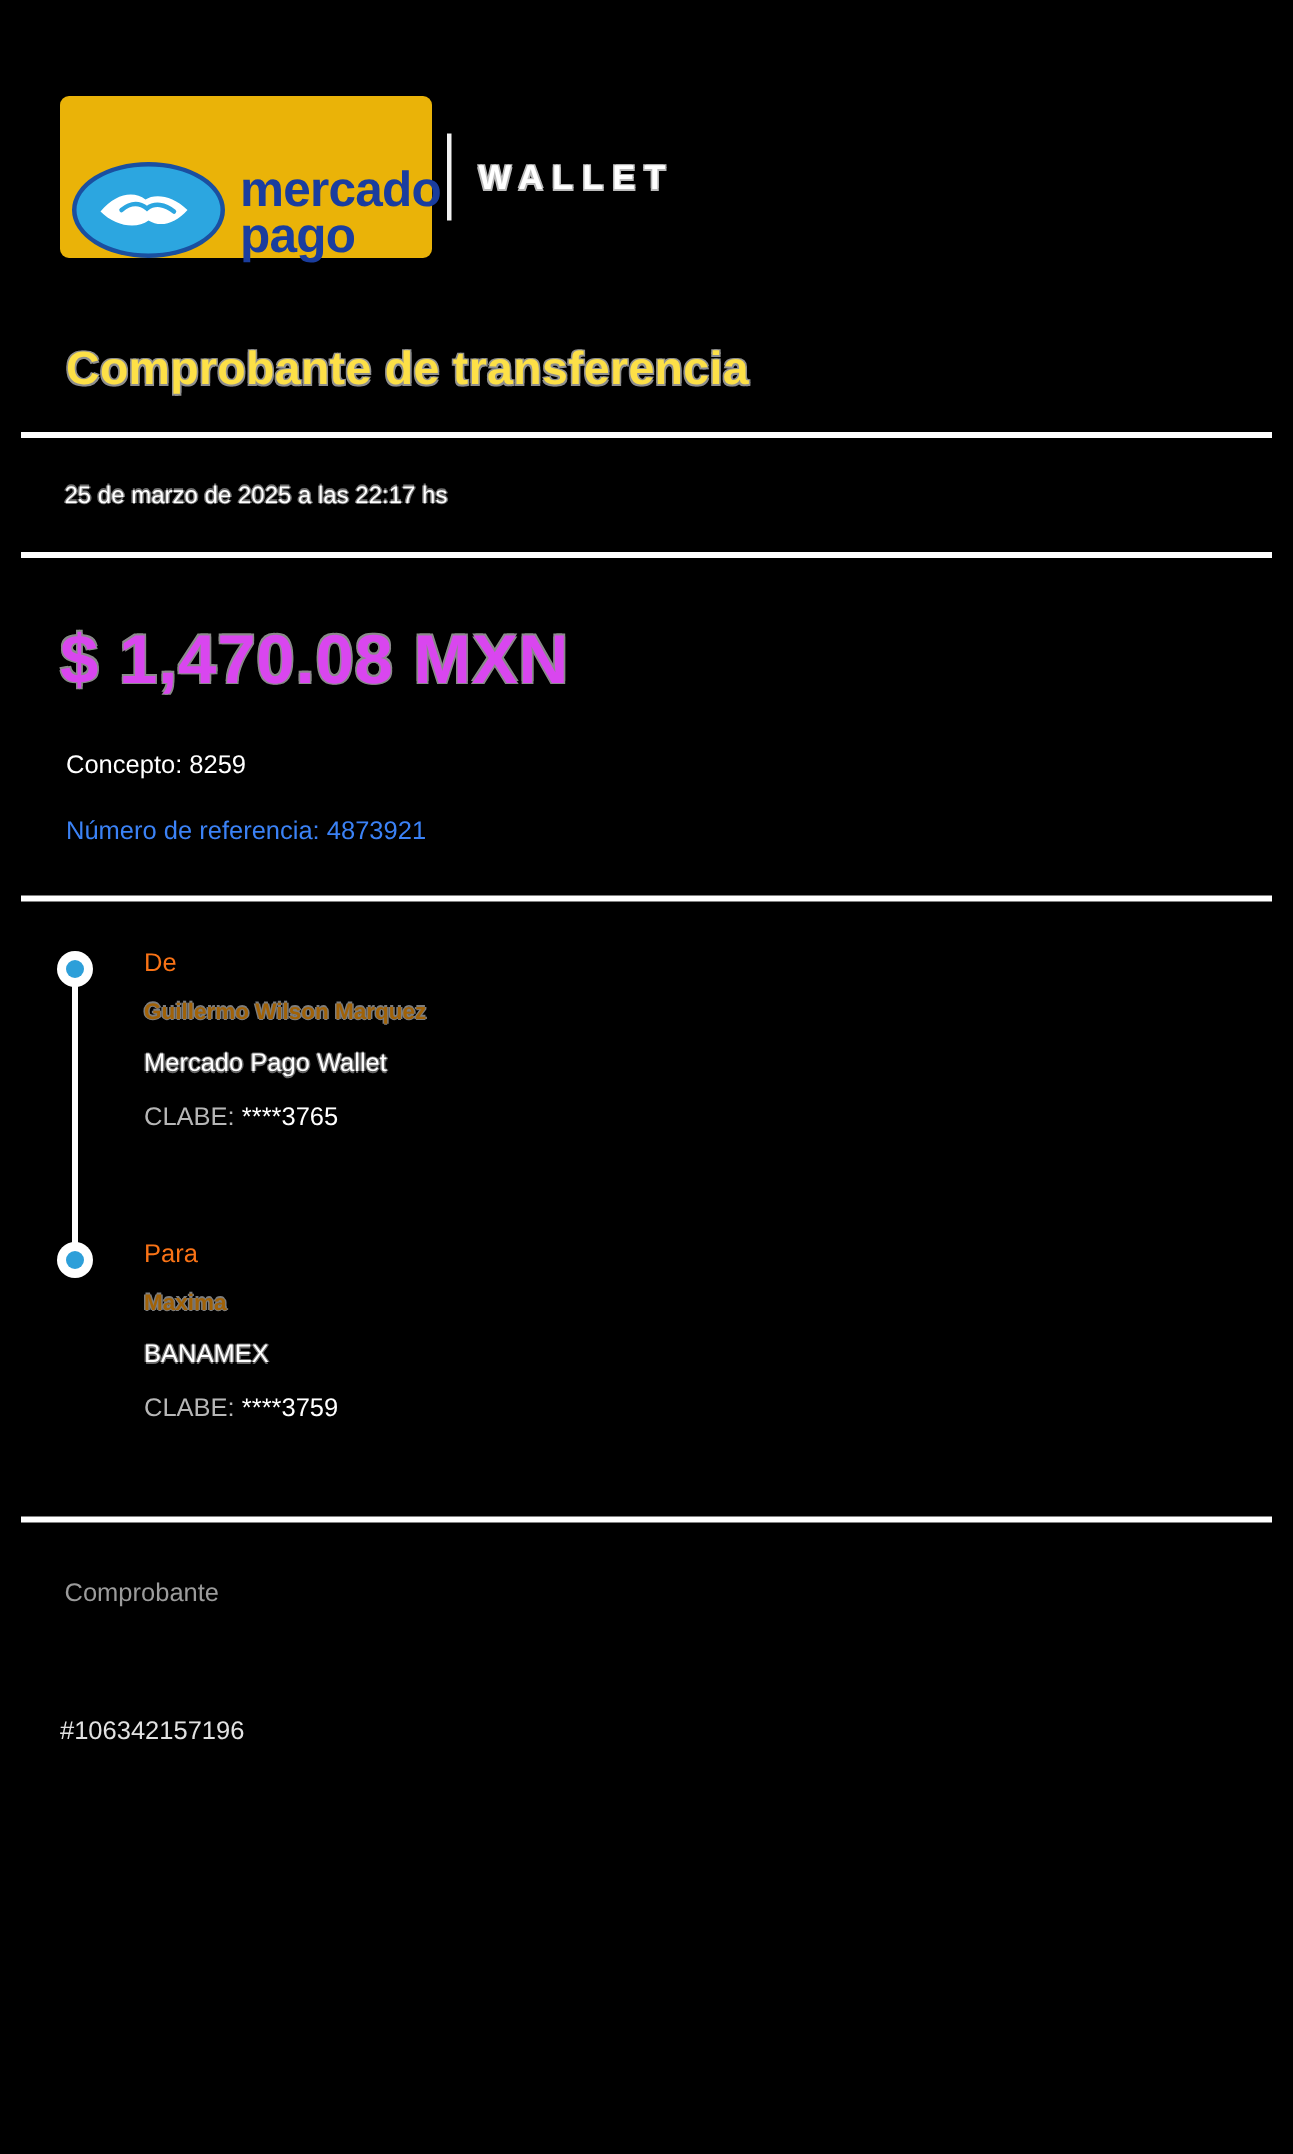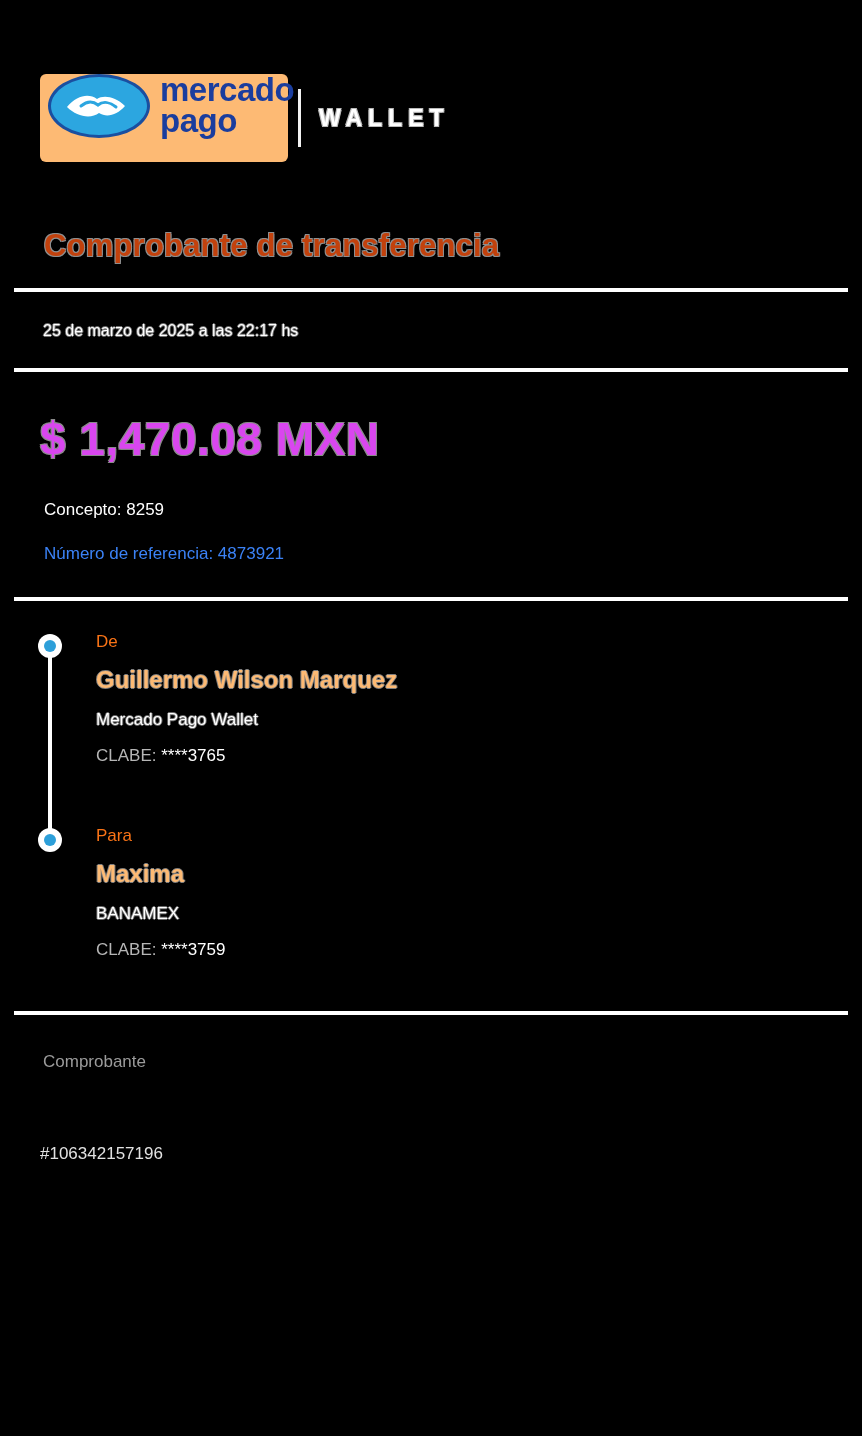--- a/index.html
+++ b/index.html
@@ -27,25 +27,25 @@
   .logo-row {
     position: absolute;
     left: 40px;
     top: 72px;
     display: flex;
     align-items: center;
     height: 92px;
   }
   .logo-badge {
     width: 248px;
-    height: 88px;
-    background: #fdba74;
+    height: 108px;
+    background: #eab308;
     border-radius: 6px;
     display: flex;
-    align-items: flex-start;
+    align-items: flex-end;
     padding-left: 4px;
     box-sizing: border-box;
   }
   .handshake {
     width: 96px;
     height: 58px;
     border-radius: 50%;
     background: #2ca6e0;
     border: 3px solid #1a4fa0;
     display: flex;
@@ -84,21 +84,21 @@
   }
 
   
   .title {
     position: absolute;
     left: 44px;
     top: 228px;
     font-size: 31px;
     font-weight: bold;
     letter-spacing: 0.2px;
-    color: #c2410c;
+    color: #fde047;
     text-shadow:
       -1px -1px 0 #8f8f8f, 1px -1px 0 #8f8f8f,
       -1px  1px 0 #8f8f8f, 1px  1px 0 #8f8f8f;
   }
 
   .rule {
     position: absolute;
     left: 14px;
     width: 834px;
     height: 4px;
@@ -186,23 +186,23 @@
   .tl-dot.top { top: 2px; }
   .tl-dot.bottom { top: 196px; }
 
   .party { position: absolute; left: 96px; }
   .party .role {
     font-size: 17px;
     color: #f97316;
     margin-bottom: 14px;
   }
   .party .name {
-    font-size: 24px;
-    font-weight: bold;
-    color: #fdba74;
+    font-size: 15px;
+    font-weight: bold;
+    color: #a16207;
     margin-bottom: 16px;
     text-shadow:
       -1px 0 0 #7d7d7d, 1px 0 0 #7d7d7d,
       0 -1px 0 #7d7d7d, 0 1px 0 #7d7d7d;
   }
   .party .bank {
     font-size: 17px;
     color: #ffffff;
     margin-bottom: 16px;
     text-shadow:

